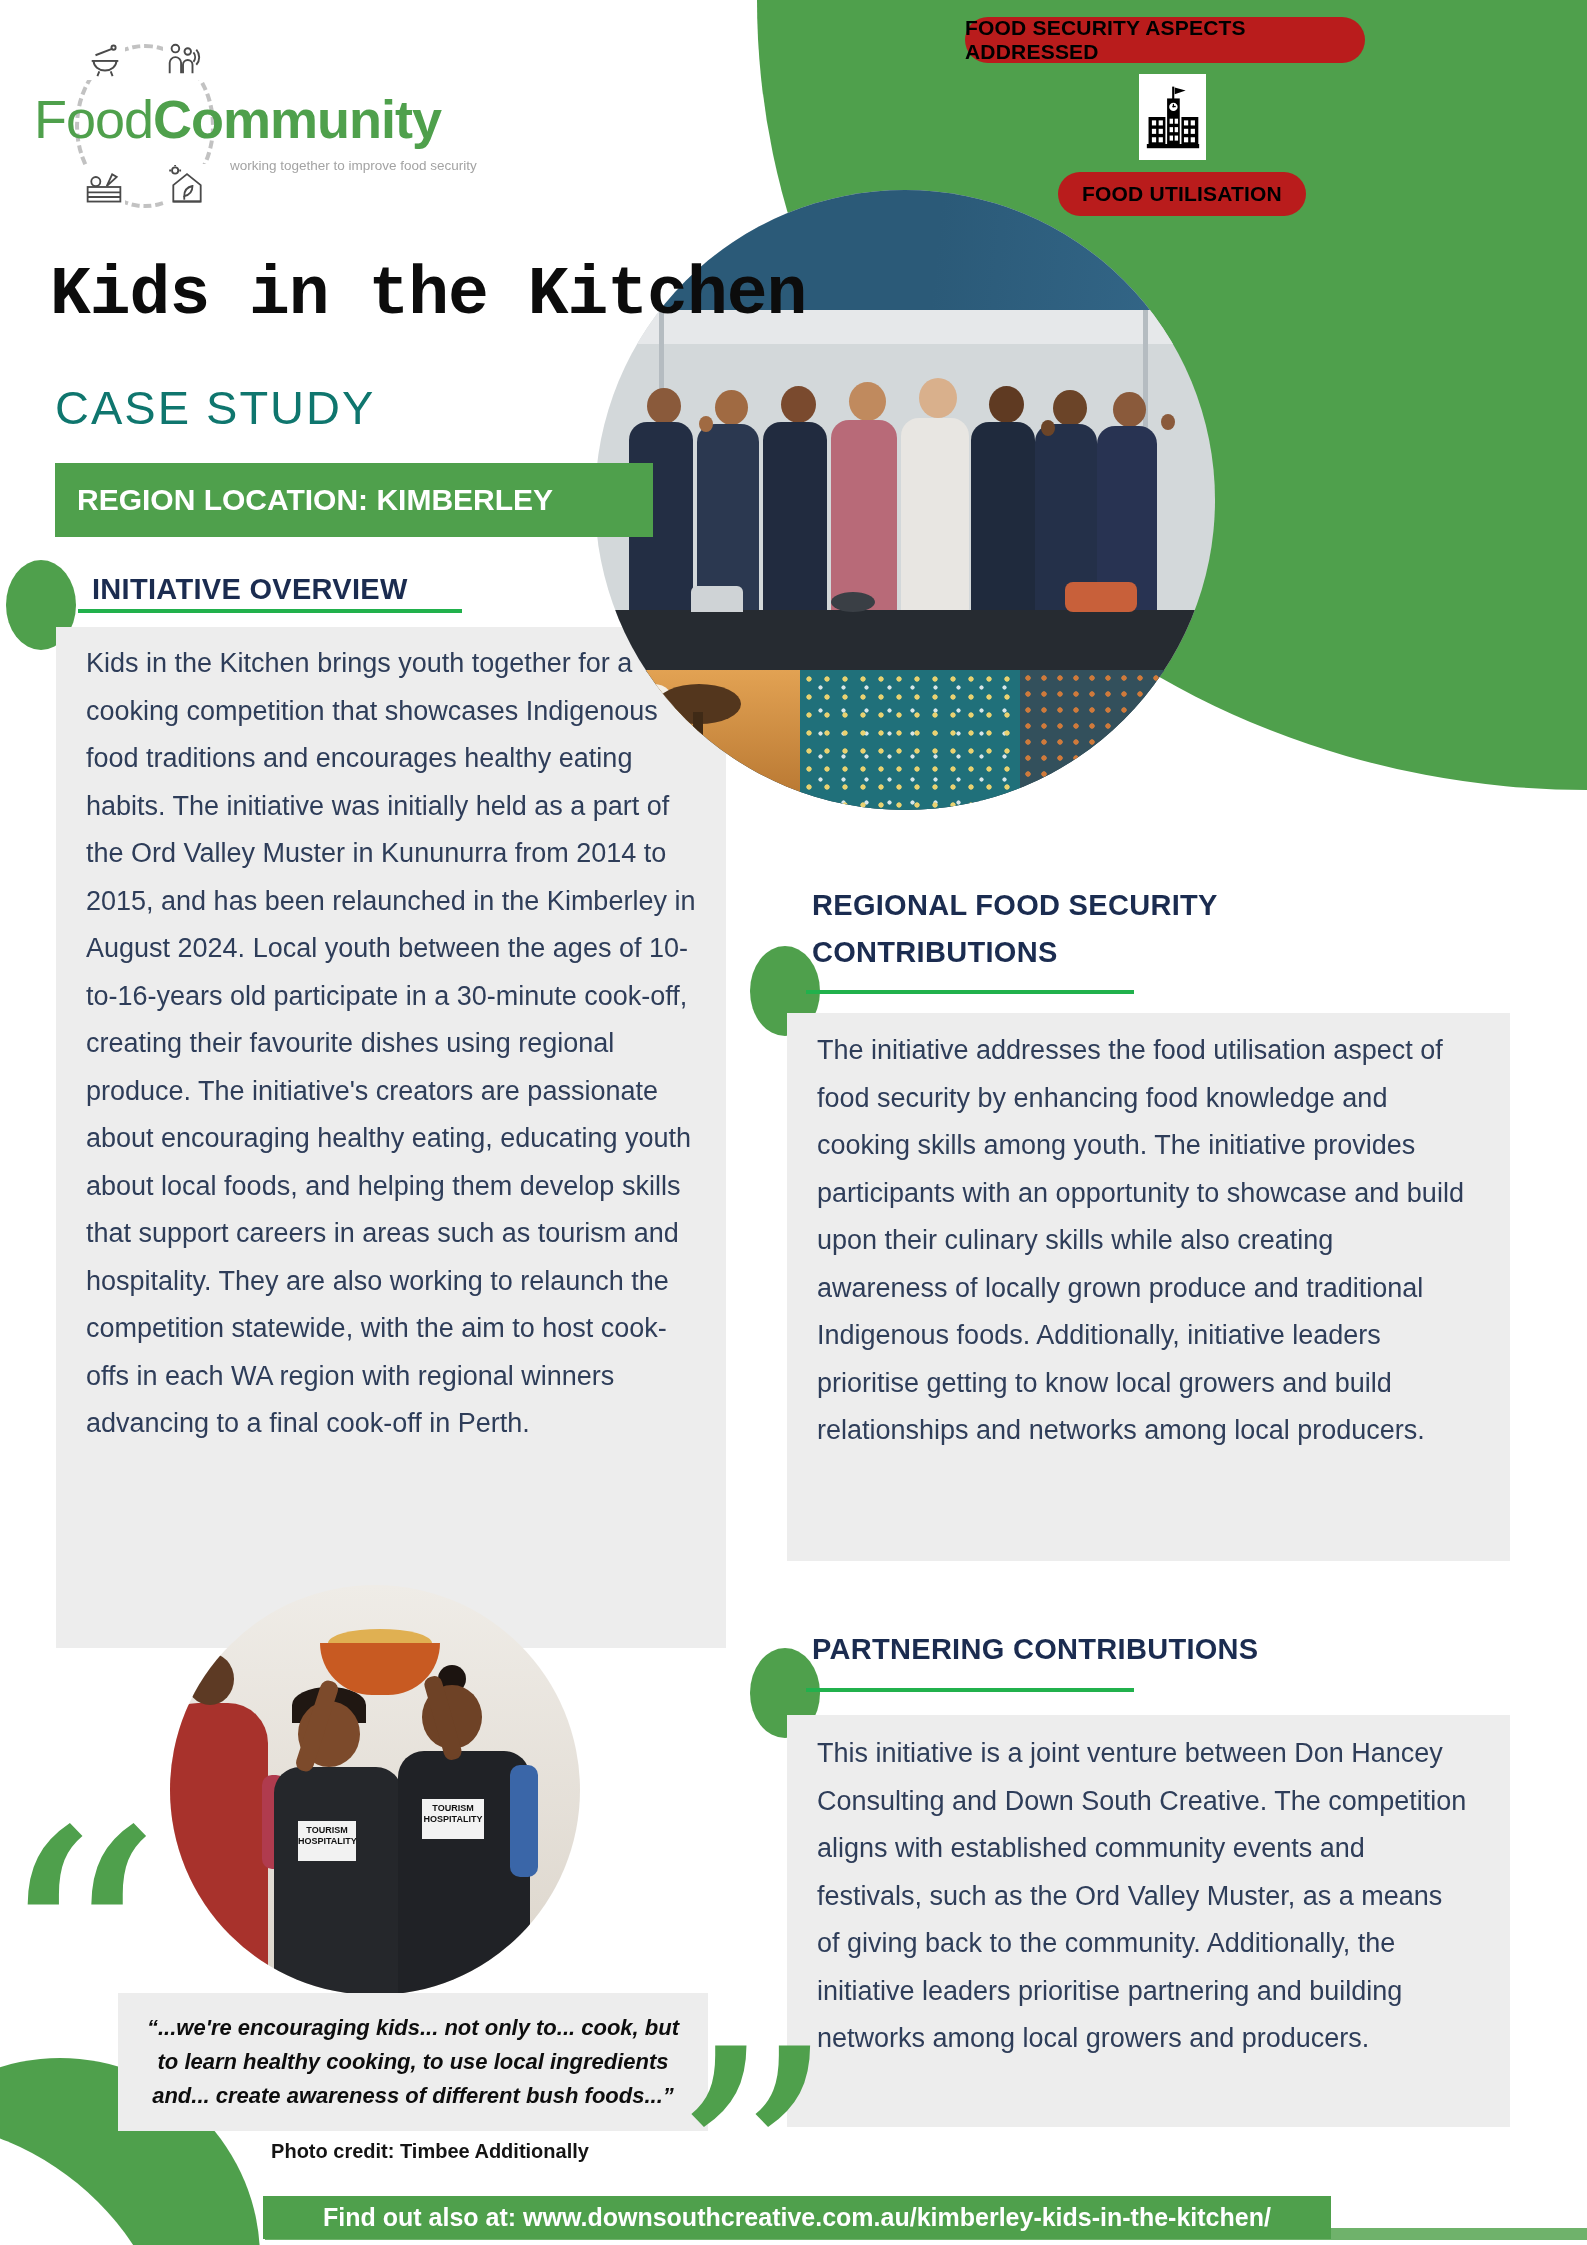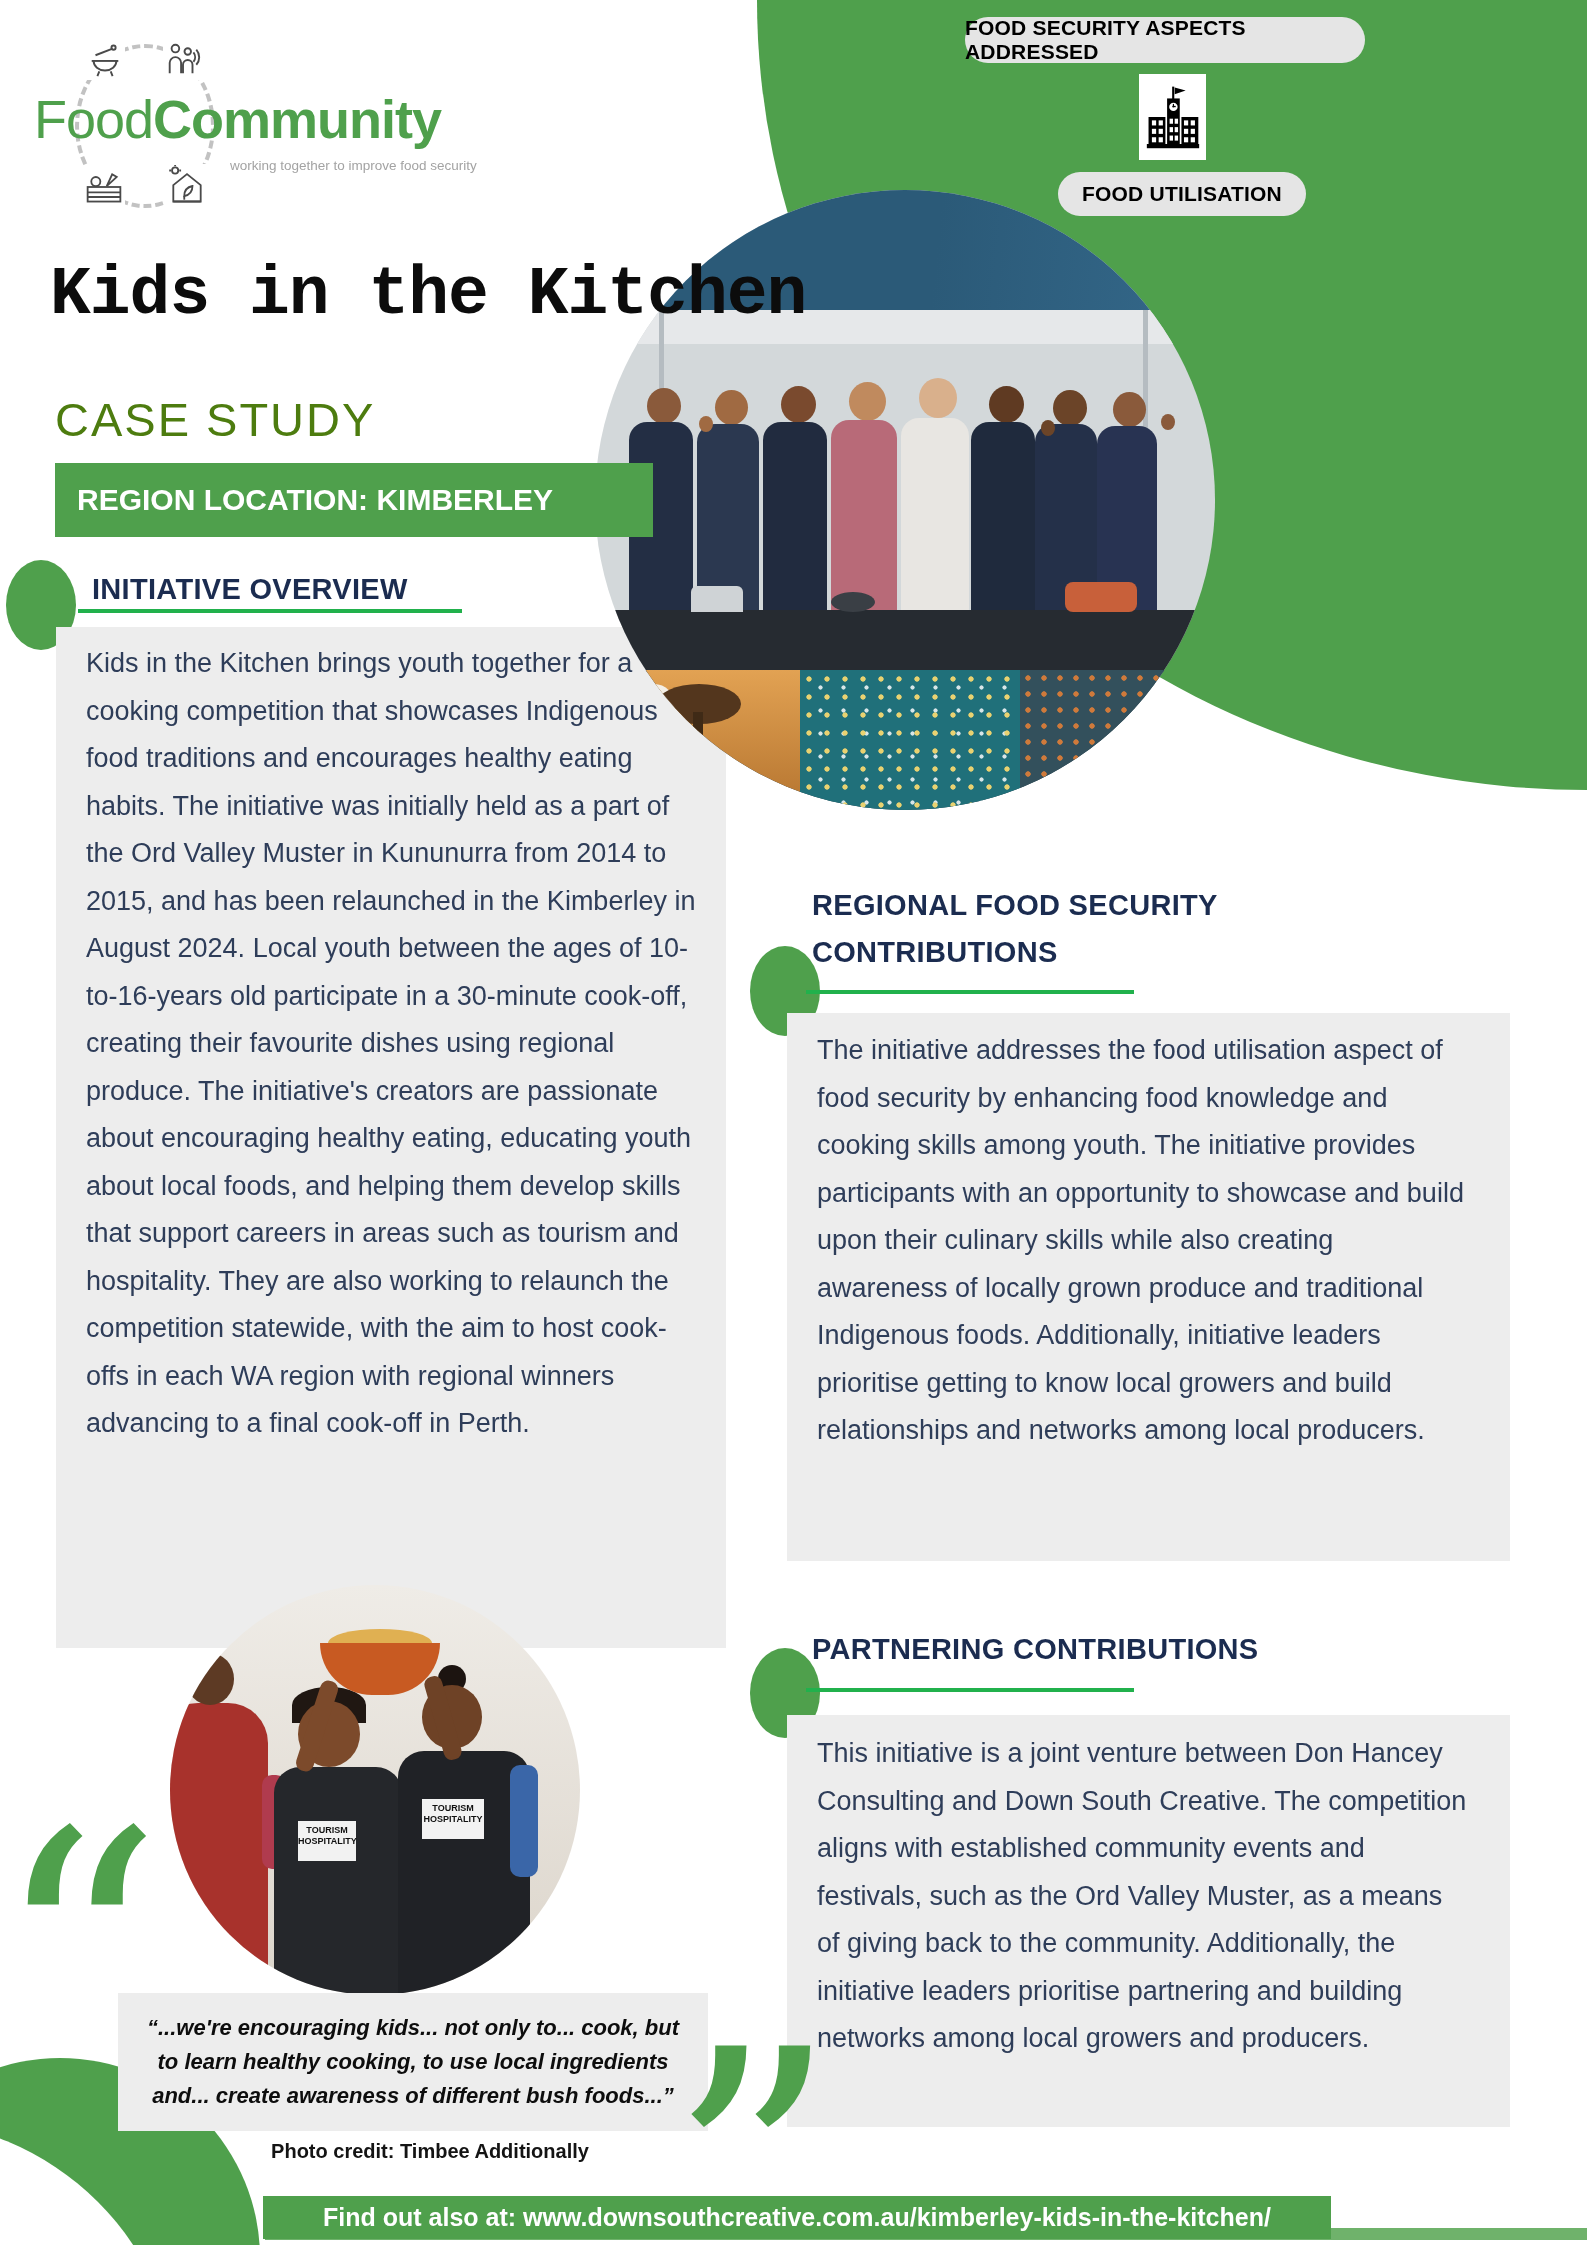--- a/index.html
+++ b/index.html
@@ -23,21 +23,21 @@
   .li-pot{left:57px;top:4px;}
   .li-people{left:135px;top:4px;}
   .li-crate{left:55px;top:130px;}
   .li-house{left:137px;top:128px;}
   .logo-text{position:absolute;left:6px;top:52px;white-space:nowrap;font-size:54px;color:var(--green);}
   .logo-text .w1{font-weight:400;letter-spacing:-1px;}
   .logo-text .w2{font-weight:700;letter-spacing:-1px;margin-top:40px;}
   .logo-tagline{position:absolute;left:202px;top:122px;font-size:13.5px;color:#a3a3a3;}
 
   
-  .pill{position:absolute;background:#e5e5e5;border-radius:23px;display:flex;align-items:center;justify-content:center;font-weight:700;font-size:21px;color:#000;z-index:3;letter-spacing:.2px;}
+  .pill{position:absolute;background:#b91c1c;border-radius:23px;display:flex;align-items:center;justify-content:center;font-weight:700;font-size:21px;color:#000;z-index:3;letter-spacing:.2px;}
   .pill-aspects{left:965px;top:17px;width:400px;height:46px;}
   .pill-util{left:1058px;top:172px;width:248px;height:44px;}
   .icon-square{position:absolute;left:1139px;top:74px;width:67px;height:86px;background:#fff;display:flex;align-items:center;justify-content:center;z-index:3;}
 
   
   .event-photo{position:absolute;left:595px;top:190px;width:620px;height:620px;border-radius:50%;overflow:hidden;z-index:3;background:#d3d8da;}
   .ep-roof{position:absolute;top:0;left:0;right:0;height:120px;background:linear-gradient(96deg,#2b5a78 55%,#34688a);}
   .ep-beam{position:absolute;top:120px;left:0;right:0;height:34px;background:#e6e8ea;}
   .ep-pole{position:absolute;top:120px;width:5px;height:310px;background:#b5bcc1;}
   .ep-head{position:absolute;border-radius:50%;}
@@ -51,21 +51,21 @@
   .art1-trunk{position:absolute;left:88px;top:42px;width:10px;height:90px;background:#3f2a16;}
   .art1-canopy{position:absolute;left:52px;top:14px;width:84px;height:40px;border-radius:50%;background:#53361d;}
   .art2{position:absolute;left:205px;top:0;width:220px;height:140px;background:#20707a;
         background-image:radial-gradient(circle,#e9d271 2.3px,transparent 3px),radial-gradient(circle,#d8e6e8 1.8px,transparent 2.4px);
         background-size:18px 18px,23px 23px;background-position:0 0,9px 6px;}
   .art3{position:absolute;left:425px;top:0;width:185px;height:140px;background:#33505c;
         background-image:radial-gradient(circle,#cf7a3b 2.4px,transparent 3px);background-size:16px 16px;}
 
   
   .title{position:absolute;left:50px;top:256px;font-family:Liberation Mono, monospace;font-weight:700;font-size:68px;letter-spacing:-1px;color:#0c0c0c;z-index:3;white-space:nowrap;}
-  .subtitle{position:absolute;left:55px;top:392px;font-size:47px;font-weight:400;letter-spacing:2px;color:#4d7c0f;z-index:3;}
+  .subtitle{position:absolute;left:55px;top:380px;font-size:47px;font-weight:400;letter-spacing:2px;color:#0f766e;z-index:3;}
   .region-badge{position:absolute;left:55px;top:463px;width:598px;height:74px;background:var(--green);color:#fff;font-weight:700;font-size:30px;display:flex;align-items:center;padding-left:22px;z-index:3;}
 
   
   .sec-circle{position:absolute;width:70px;height:90px;border-radius:50%;background:var(--green);z-index:2;}
   .sc1{left:6px;top:560px;} .sc2{left:750px;top:946px;} .sc3{left:750px;top:1648px;}
   .sec-heading{position:absolute;z-index:4;font-weight:700;font-size:29px;color:var(--navy);letter-spacing:.3px;line-height:47px;}
   .sh1{left:92px;top:566px;} .sh2{left:812px;top:882px;width:500px;} .sh3{left:812px;top:1626px;width:560px;}
   .sec-underline{position:absolute;height:4px;background:var(--green-underline);z-index:4;}
   .su1{left:78px;top:609px;width:384px;} .su2{left:806px;top:990px;width:328px;} .su3{left:806px;top:1688px;width:328px;}
   .text-box{position:absolute;background:var(--box-bg);z-index:2;color:var(--body-text);font-size:27px;line-height:47.5px;}

